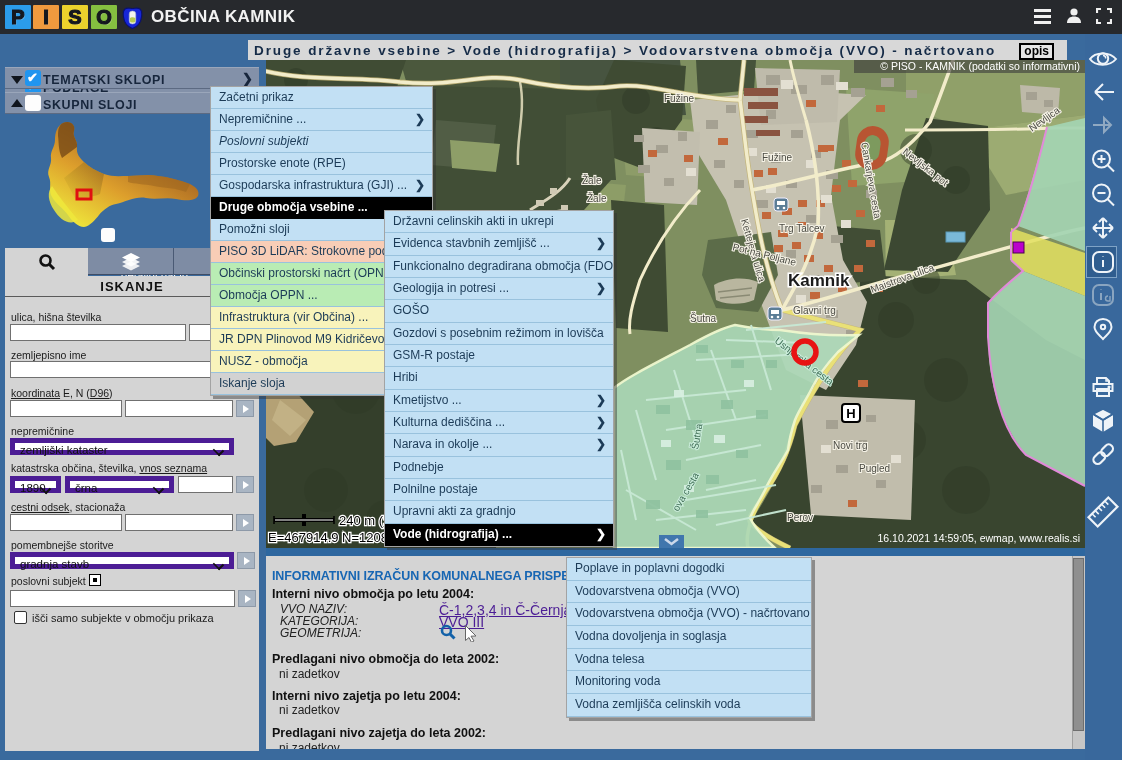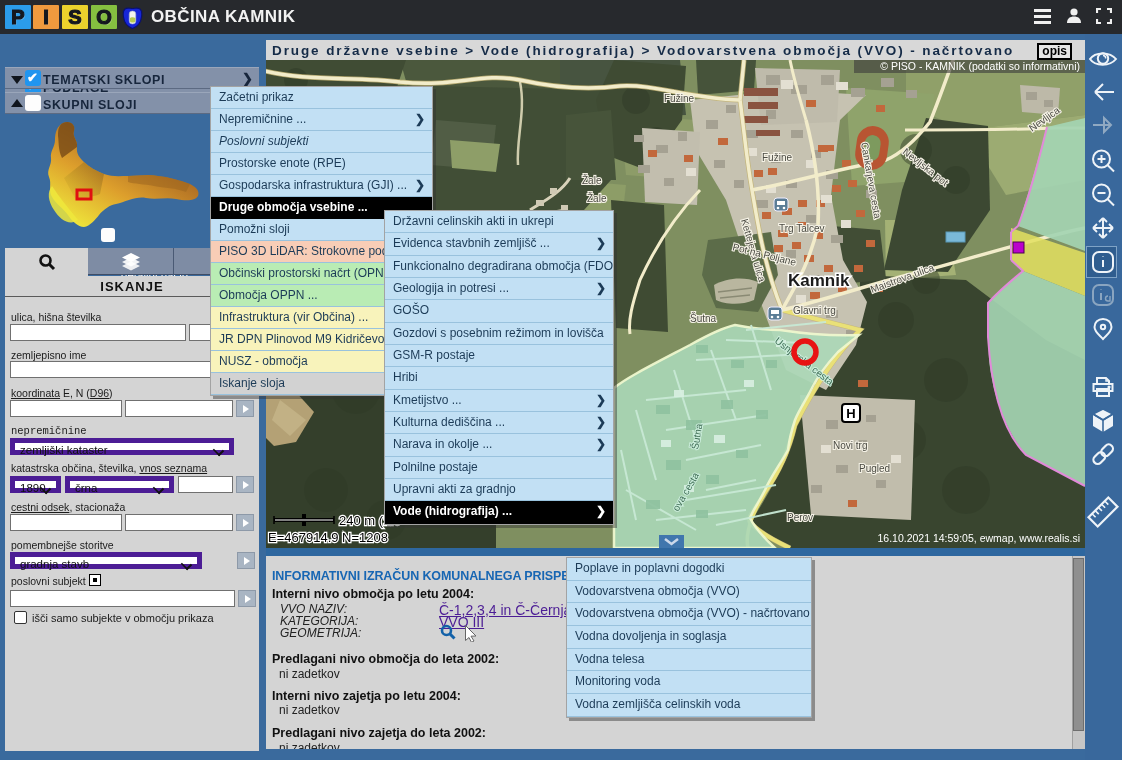--- a/index.html
+++ b/index.html
@@ -148,51 +148,51 @@
   <div class="fbtn" style="left:236px; top:290px;"></div>
 
   <label class="flabel" style="left:11px; top:315px;">zemljepisno ime</label>
   <div class="finput" style="left:10px; top:327px; width:240px;"></div>
 
   <label class="flabel" style="left:11px; top:353px;"><u>koordinata</u> E, N (<u>D96</u>)</label>
   <div class="finput" style="left:10px; top:366px; width:112px;"></div>
   <div class="finput" style="left:125px; top:366px; width:108px;"></div>
   <div class="fbtn" style="left:236px; top:366px;"></div>
 
-  <label class="flabel" style="left:11px; top:391px;font-family:Liberation Mono, monospace;">nepremičnine</label>
+  <label class="flabel" style="left:11px; top:391px;">nepremičnine</label>
   <div class="fselect" style="left:10px; top:404px; width:224px;">zemljiški kataster</div>
 
   <label class="flabel" style="left:11px; top:428px;">katastrska občina, številka, <u>vnos seznama</u></label>
   <div class="fselect" style="left:10px; top:442px; width:51px;">1890</div>
   <div class="fselect" style="left:65px; top:442px; width:109px;">črna</div>
   <div class="finput" style="left:178px; top:442px; width:55px;"></div>
   <div class="fbtn" style="left:236px; top:442px;"></div>
 
   <label class="flabel" style="left:11px; top:467px;"><u>cestni odsek</u>, stacionaža</label>
   <div class="finput" style="left:10px; top:480px; width:112px;"></div>
   <div class="finput" style="left:125px; top:480px; width:108px;"></div>
   <div class="fbtn" style="left:236px; top:480px;"></div>
 
   <label class="flabel" style="left:11px; top:505px;">pomembnejše storitve</label>
-  <div class="fselect" style="left:10px; top:518px; width:192px;">gradnja stavb</div>
+  <div class="fselect" style="left:10px; top:518px; width:224px;">gradnja stavb</div>
   <div class="fbtn" style="left:237px; top:518px;"></div>
 
   <label class="flabel" style="left:11px; top:541px;">poslovni subjekt</label>
   <svg class="abs" style="left:89px; top:540px;" width="12" height="12" viewBox="0 0 12 12">
     <rect x="0.5" y="0.5" width="11" height="11" fill="#fff" stroke="#000"></rect>
       <rect x="4" y="4" width="4" height="4" fill="#000"></rect>
   </svg>
   <div class="finput" style="left:10px; top:556px; width:225px;"></div>
   <div class="fbtn" style="left:238px; top:556px;"></div>
 
   <div class="abs" style="left:14px; top:577px; width:13px; height:13px; background:#fff; border:1px solid #333; border-radius:2px;"></div>
   <div class="abs" style="left:32px; top:578px; font-size:11px; color:#1b1b1b;">išči samo subjekte v območju prikaza</div>
 </div>
 
-<div class="abs" style="left:266px; top:40px; width:819px; height:20px; background:#d8d8d8;">
+<div class="abs" style="left:248px; top:40px; width:819px; height:20px; background:#d8d8d8;">
   <div class="abs" style="left:6px; top:3px; font-size:13.5px; letter-spacing:1.9px; font-weight:bold; color:#152b47;">Druge državne vsebine &gt; Vode (hidrografija) &gt; Vodovarstvena območja (VVO) - načrtovano</div>
   <div class="abs" style="right:13px; top:3px; border:2px solid #000; background:#e6e6e6; font-size:12px; font-weight:bold; color:#000; padding:0 3px; height:17px; line-height:13px;">opis</div>
 </div>
 
 <div id="mapwrap" class="abs" style="left:266px; top:60px; width:819px; height:488px; overflow:hidden;">
   <svg width="819" height="488" viewBox="0 0 819 488">
     <defs>
       <style>
         .lab { font-family:"Liberation Sans",sans-serif; font-size:11px; fill:#2e2e2e; stroke:#ffffff; stroke-width:2.6px; paint-order:stroke; font-weight:bold; }
         .lab2 { font-family:"Liberation Sans",sans-serif; font-size:10px; fill:#4a4a42; stroke:#f5f2e6; stroke-width:2.2px; paint-order:stroke; }
@@ -537,20 +537,21 @@
     <div class="mi" style="height:22.35px; line-height:20.950000000000003px;">Evidenca stavbnih zemljišč ...<span class="sub" style="top:0;">❯</span></div>
     <div class="mi" style="height:22.35px; line-height:20.950000000000003px;">Funkcionalno degradirana območja (FDO)</div>
     <div class="mi" style="height:22.35px; line-height:20.950000000000003px;">Geologija in potresi ...<span class="sub" style="top:0;">❯</span></div>
     <div class="mi" style="height:22.35px; line-height:20.950000000000003px;">GOŠO</div>
     <div class="mi" style="height:22.35px; line-height:20.950000000000003px;">Gozdovi s posebnim režimom in lovišča</div>
     <div class="mi" style="height:22.35px; line-height:20.950000000000003px;">GSM-R postaje</div>
     <div class="mi" style="height:22.35px; line-height:20.950000000000003px;">Hribi</div>
     <div class="mi" style="height:22.35px; line-height:20.950000000000003px;">Kmetijstvo ...<span class="sub" style="top:0;">❯</span></div>
     <div class="mi" style="height:22.35px; line-height:20.950000000000003px;">Kulturna dediščina ...<span class="sub" style="top:0;">❯</span></div>
     <div class="mi" style="height:22.35px; line-height:20.950000000000003px;">Narava in okolje ...<span class="sub" style="top:0;">❯</span></div>
+    <div class="mi" style="height:22.35px; line-height:20.950000000000003px;">Podnebje</div>
     <div class="mi" style="height:22.35px; line-height:20.950000000000003px;">Polnilne postaje</div>
     <div class="mi" style="height:22.35px; line-height:20.950000000000003px;">Upravni akti za gradnjo</div>
     <div class="mi blk" style="height:22.35px; line-height:20.950000000000003px;">Vode (hidrografija) ...<span class="sub" style="top:0;">❯</span></div>
   </div>
 <div class="menu" id="menu3" style="left:566px; top:557px; width:246px;">
     <div class="mi" style="height:22.7px; line-height:21.3px;">Poplave in poplavni dogodki</div>
     <div class="mi" style="height:22.7px; line-height:21.3px;">Vodovarstvena območja (VVO)</div>
     <div class="mi" style="height:22.7px; line-height:21.3px;">Vodovarstvena območja (VVO) - načrtovano</div>
     <div class="mi" style="height:22.7px; line-height:21.3px;">Vodna dovoljenja in soglasja</div>
     <div class="mi" style="height:22.7px; line-height:21.3px;">Vodna telesa</div>

